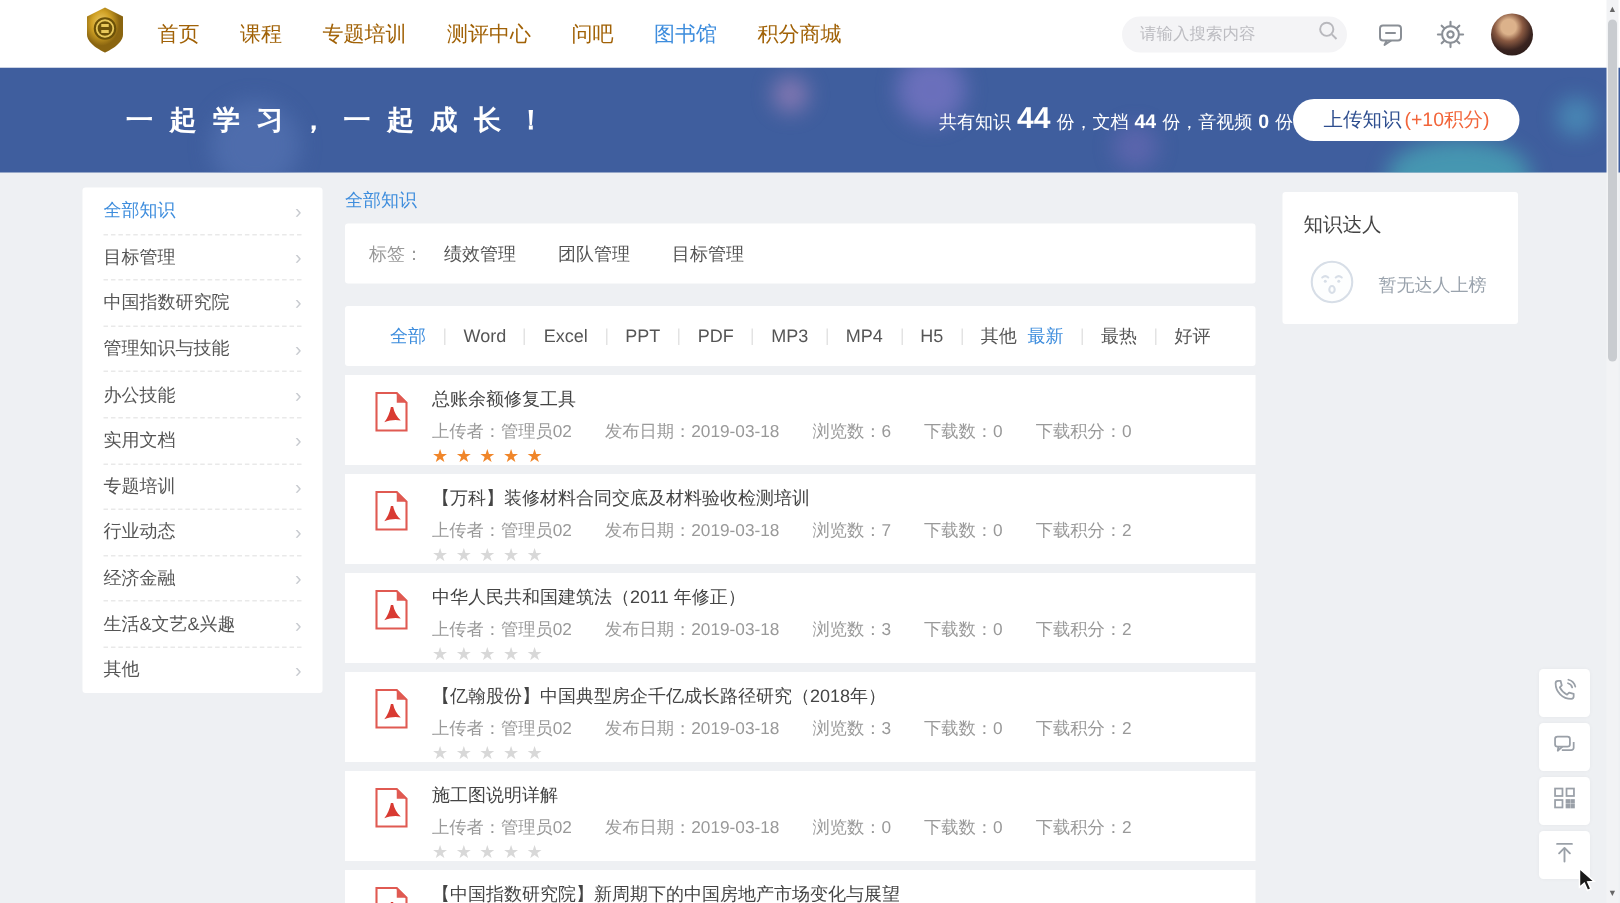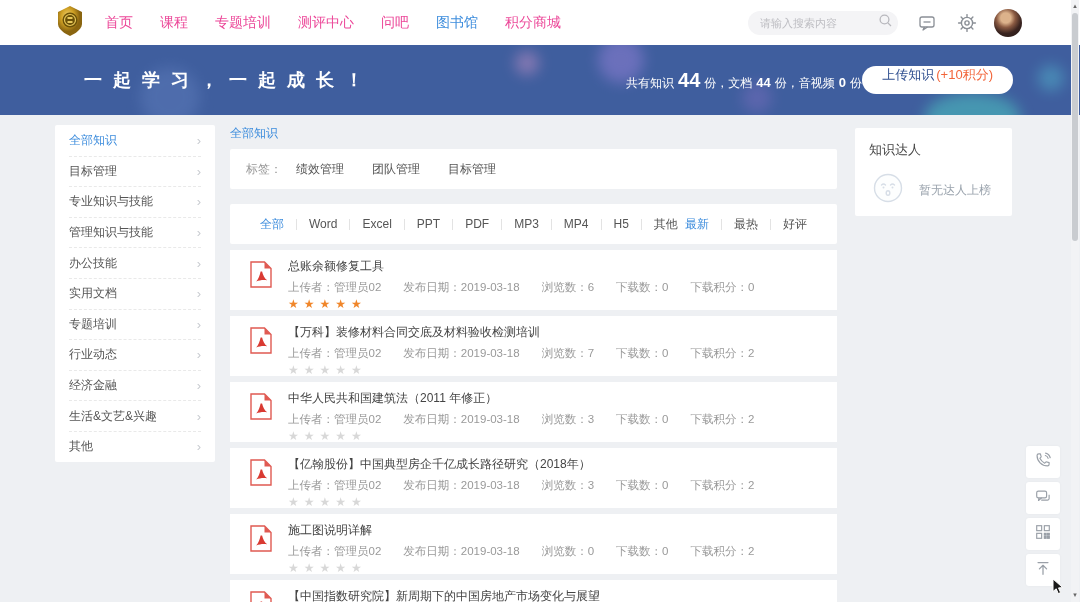--- a/index.html
+++ b/index.html
@@ -6,37 +6,37 @@
   html,body { background:#dfe1e5; }
   body { font-family:"Liberation Sans","DejaVu Sans",sans-serif; }
   .screen { position:relative; width:1080px; height:602px; background:#eef0f3; overflow:hidden; margin:0 auto; }
 
   
   .topbar { position:absolute; top:0; left:0; width:1080px; height:45px; background:#fff; display:flex; align-items:center; padding:0 58px 0 55px; z-index:5; }
   .logo { display:flex; align-items:center; gap:7px; }
   .logo-text .t1 { font-size:16px; font-weight:bold; color:#3f3f3f; letter-spacing:1px; }
   .logo-text .t2 { font-size:6.5px; color:#c9a84c; letter-spacing:.6px; margin-top:1px; }
   .nav { display:flex; gap:27px; margin-left:20px; }
-  .nav a { font-size:14px; color:#ec4899; text-decoration:none; cursor:pointer; }
+  .nav a { font-size:14px; color:#a16207; text-decoration:none; cursor:pointer; }
   .nav a.active { color:#3e8ddd; }
   .search-box { margin-left:auto; width:150px; height:24px; background:#f4f4f6; border-radius:12px; display:flex; align-items:center; padding:0 8px 0 12px; }
   .search-box input { border:0; outline:0; background:transparent; width:118px; font-size:11px; color:#555; }
   .search-box input::placeholder { color:#bdbdc2; }
   .top-ico { margin-left:18px; width:22px; height:22px; display:flex; align-items:center; justify-content:center; cursor:pointer; }
   .avatar { margin-left:16px; width:28px; height:28px; border-radius:50%; cursor:pointer;
             background:radial-gradient(circle at 42% 32%, #dcb28b 0 20%, #8a5a42 38%, #3a2420 62%, #1f1513 100%); }
 
   
   .banner { position:absolute; top:45px; left:0; width:1080px; height:70px; background:#3f5e9e; overflow:hidden; }
   .dot { position:absolute; border-radius:50%; filter:blur(7px); }
   .slogan { position:absolute; left:84px; top:50%; transform:translateY(-50%); color:#fff; font-size:18px; font-weight:bold; letter-spacing:11px; white-space:nowrap; }
   .stats { position:absolute; right:218px; top:50%; transform:translateY(-50%); color:#fff; font-size:12px; display:flex; align-items:baseline; gap:4px; white-space:nowrap; }
   .stats .big { font-size:20px; font-weight:bold; }
   .stats .bold { font-size:13px; font-weight:bold; }
-  .upload-btn { position:absolute; right:67px; top:50%; transform:translateY(-50%); height:28px; background:#fff; border:0; border-radius:15px; padding:0 20px; font-size:13px; cursor:pointer; display:flex; align-items:flex-start; white-space:nowrap; font-family:inherit; }
+  .upload-btn { position:absolute; right:67px; top:50%; transform:translateY(-50%); height:28px; background:#fff; border:0; border-radius:15px; padding:0 20px; font-size:13px; cursor:pointer; display:flex; align-items:center; white-space:nowrap; font-family:inherit; }
   .upload-btn .lbl { color:#2e4e8f; }
   .upload-btn .bonus { color:#f2653a; margin-left:2px; }
 
   
   .sidebar { position:absolute; left:55px; top:125px; width:160px; background:#fff; border-radius:2px; padding:0 14px; }
   .side-item { height:30.6px; display:flex; align-items:center; justify-content:space-between; font-size:12px; color:#555; cursor:pointer; }
   .side-item + .side-item { border-top:1px dashed #e9e9e9; }
   .side-item.active { color:#3e8ddd; }
   .side-item .chev { color:#c8cbd0; font-size:13px; }
 
@@ -172,21 +172,21 @@
   <aside class="sidebar">
     <div class="side-item active">
         <span>全部知识</span>
         <span class="chev">›</span>
       </div>
     <div class="side-item">
         <span>目标管理</span>
         <span class="chev">›</span>
       </div>
     <div class="side-item">
-        <span>专业知识与技能</span>
+        <span>中国指数研究院</span>
         <span class="chev">›</span>
       </div>
     <div class="side-item">
         <span>管理知识与技能</span>
         <span class="chev">›</span>
       </div>
     <div class="side-item">
         <span>办公技能</span>
         <span class="chev">›</span>
       </div>

